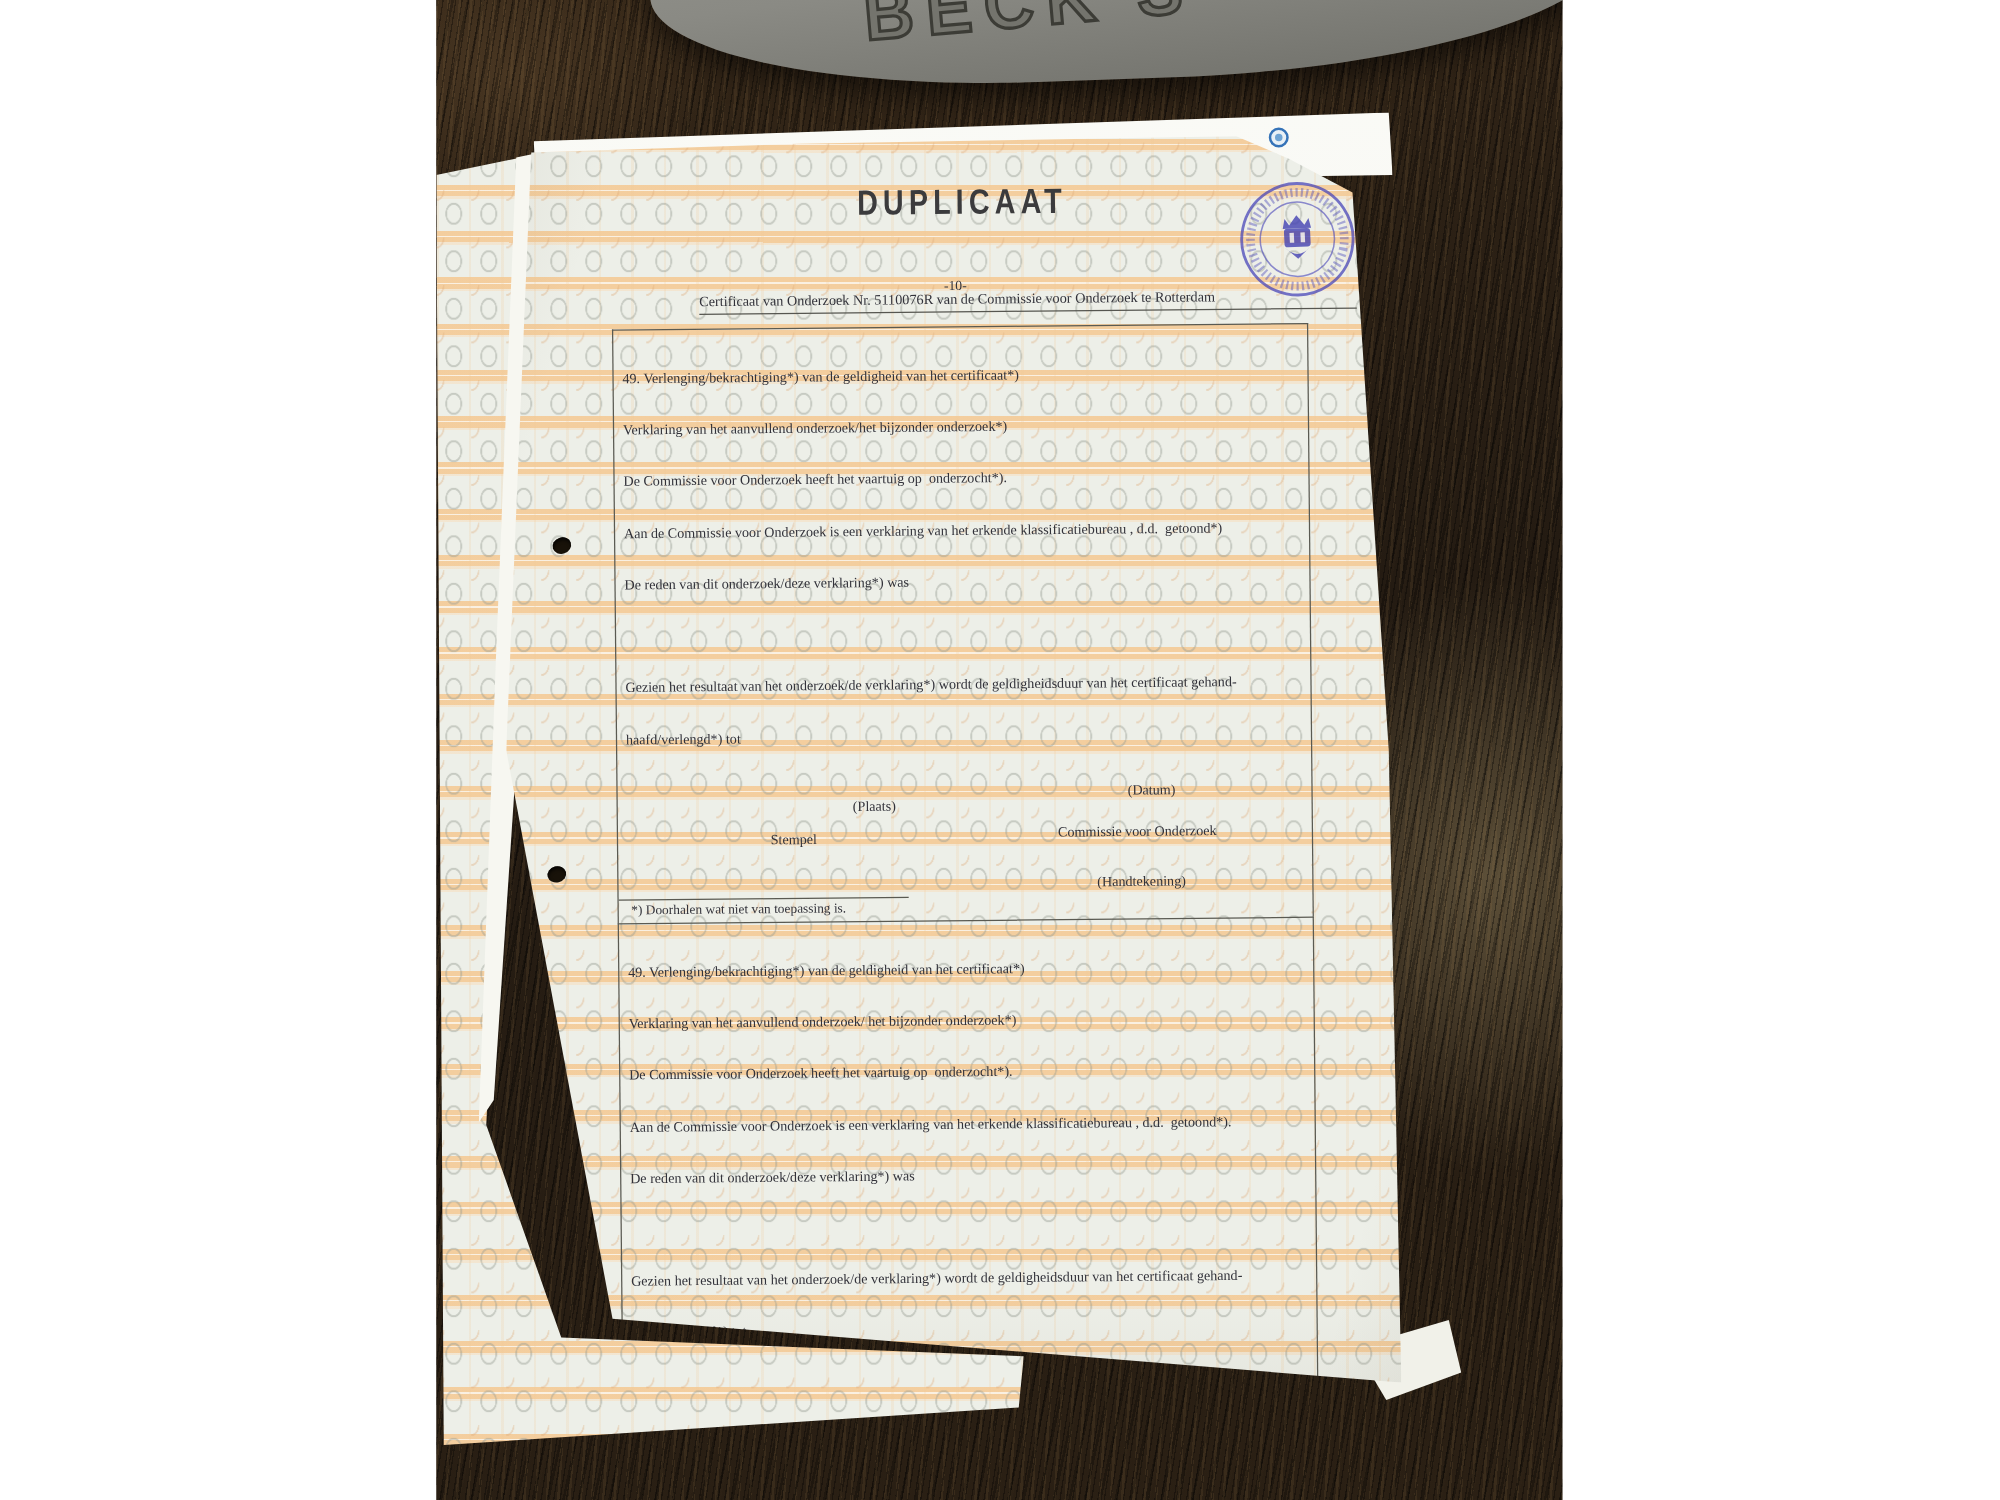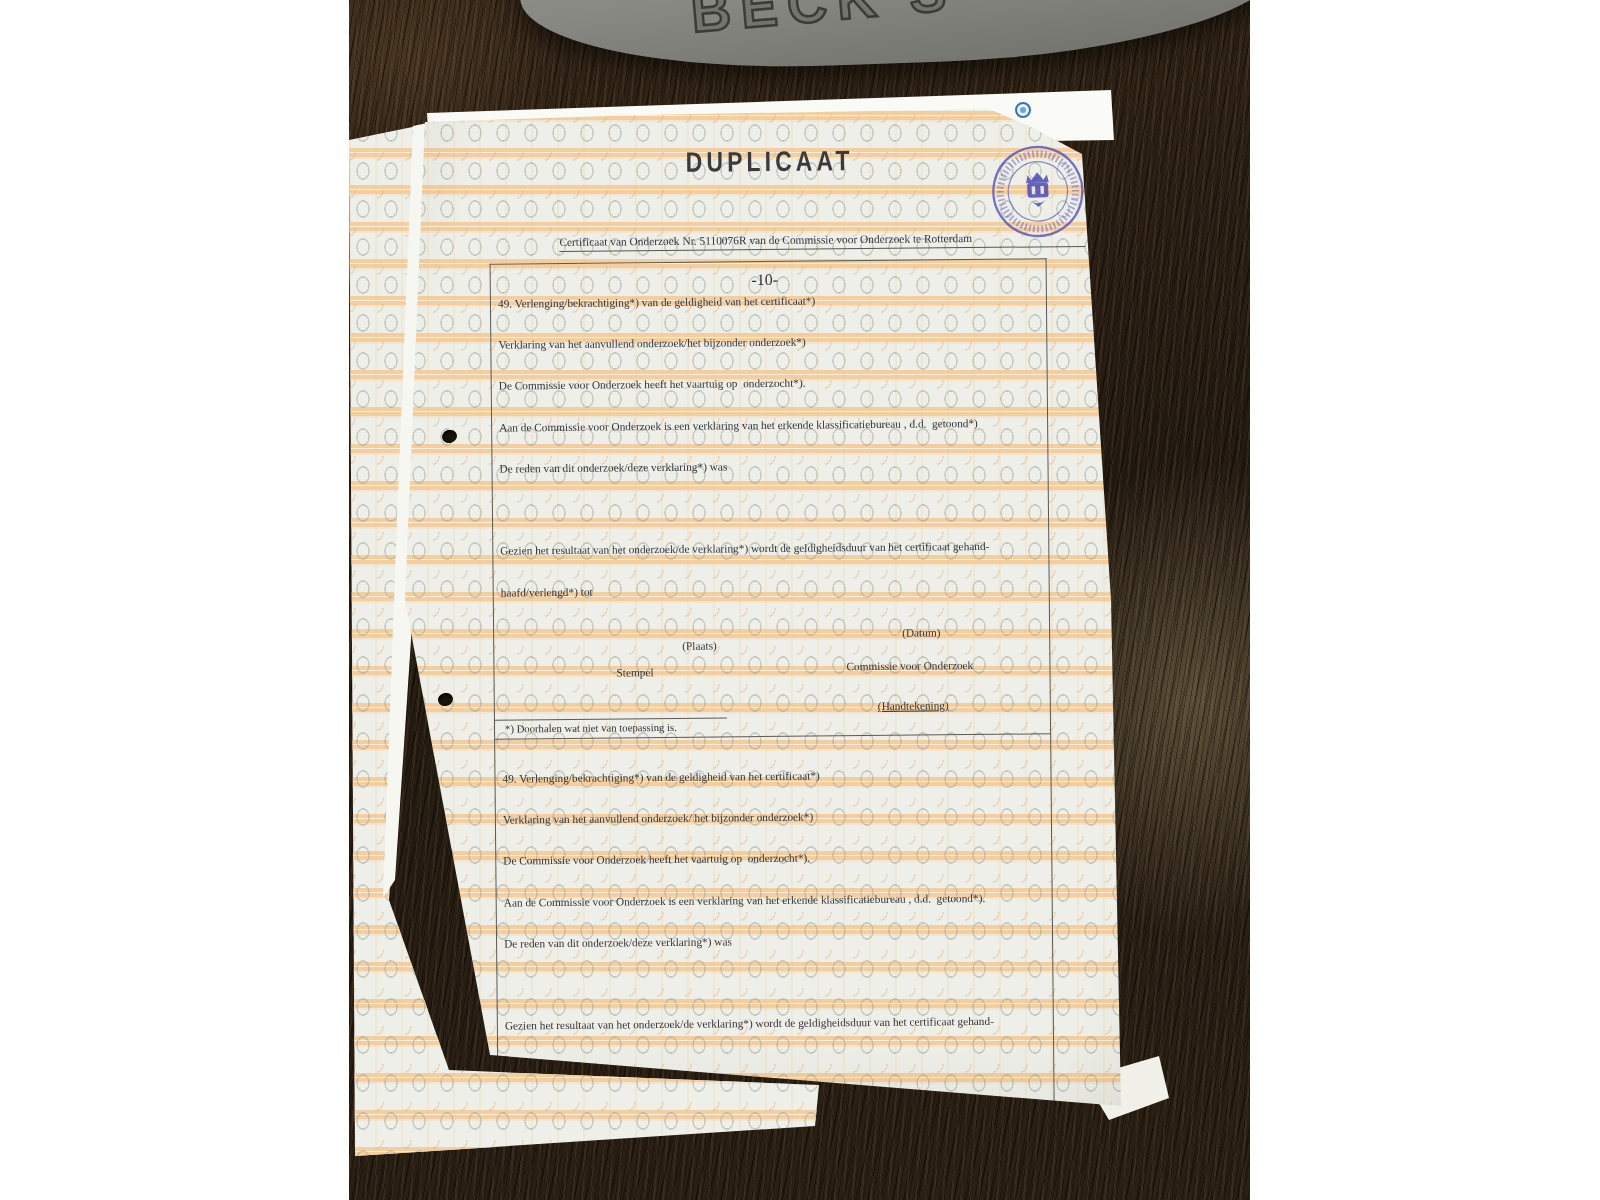--- a/index.html
+++ b/index.html
@@ -46,20 +46,21 @@
       radial-gradient(ellipse 9px 12px at 14px 19px, rgba(0,0,0,0) 58%, rgba(152,158,148,.45) 62%, rgba(152,158,148,.45) 72%, rgba(0,0,0,0) 76%),
       radial-gradient(ellipse 9px 12px at 0px 0px, rgba(0,0,0,0) 58%, rgba(222,170,120,.38) 62%, rgba(222,170,120,.38) 72%, rgba(0,0,0,0) 76%),
       repeating-linear-gradient(90deg, rgba(240,200,150,.20) 0 2px, rgba(0,0,0,0) 2px 26px),
       repeating-linear-gradient(180deg,
         rgba(244,203,152,.92) 0 4px,
         rgba(252,240,224,.85) 4px 5px,
         rgba(244,203,152,.92) 5px 9px,
         rgba(247,222,190,.55) 9px 11px,
         rgba(0,0,0,0) 11px 37px);
     background-size:28px 38px,28px 38px,auto,auto;
+    border-radius:28px;
   }
   .under-left{clip-path:polygon(0px 140px,78px 124px,60px 500px,40px 900px,100px 1070px,470px 1085px,466px 1126px,6px 1156px);}
   .white-sliver{background:#f7f7f1;clip-path:polygon(64px 126px,88px 121px,70px 520px,46px 880px,34px 898px,48px 520px);}
   .back-white{background:linear-gradient(#fbfbf7,#edefe9);clip-path:polygon(78px 113px,762px 90px,765px 140px,80px 150px);}
   .under-bottom-right{background:#f1f1e9;clip-path:polygon(735px 1078px,810px 1056px,820px 1098px,760px 1120px);}
   .main-sheet{
     clip-path:polygon(76px 122px,290px 115px,640px 109px,682px 127px,733px 154px,762px 600px,772px 1106px,141px 1055px,56px 600px);
     filter:drop-shadow(0 5px 9px rgba(0,0,0,.45));
   }
   .mini-logo{position:absolute;left:666px;top:102px;width:12px;height:12px;border-radius:50%;
@@ -71,38 +72,38 @@
   .hole-1{left:93px;top:430px;transform:rotate(-18deg);}
   .hole-2{left:89px;top:693px;transform:rotate(-14deg);}
 
   
   .doc{position:absolute;inset:0;transform:rotate(-0.55deg);transform-origin:420px 620px;
     font-family:"Liberation Serif","DejaVu Serif",serif;color:#32323a;}
   .doc *{position:absolute;}
   .doc-title{left:250px;top:146px;width:350px;text-align:center;
     font-family:"Liberation Sans","DejaVu Sans",sans-serif;font-weight:700;
     font-size:28px;letter-spacing:5px;color:#3b3b3d;transform:scaleX(.82);}
-  .page-number{left:379px;top:223px;width:80px;text-align:center;font-size:16px;margin-top:48px;}
+  .page-number{left:379px;top:223px;width:80px;text-align:center;font-size:11px;}
   .cert-line{left:214px;top:234px;width:526px;font-size:11.4px;padding-bottom:3px;border-bottom:1px solid #565650;}
 
   .stamp{left:645px;top:146px;width:96px;height:96px;opacity:.92;transform:rotate(12deg);}
 
   .col{left:144px;top:261px;width:557px;border-bottom:1px solid #5a5a52;}
   .col *{position:static;}
   .sec{border:1px solid #5a5a52;border-bottom:none;}
   .sec-lines{padding:5px 8px 0 7px;font-size:11.3px;line-height:13.8px;white-space:pre-wrap;}
   .sec-result{padding:13px 8px 0 7px;font-size:11.3px;line-height:13.8px;white-space:pre-wrap;}
   .sign{position:relative;}
   .sign span{position:absolute;font-size:11.3px;white-space:nowrap;}
   .h1{height:92px}.h2{height:98px}
   .lbl-plaats{left:140px;top:14px;margin-left:48px;}
   .lbl-datum{left:408px;top:3px;}
   .lbl-commissie{left:352px;top:36px;}
   .lbl-stempel{left:122px;top:40px;}
-  .lbl-handtekening{left:383px;top:76px;text-decoration:underline;}
+  .lbl-handtekening{left:383px;top:76px;}
   .sec-foot{position:relative;font-size:10.7px;padding:3px 8px 4px 10px;}
   .sec-foot::before{content:"";position:absolute;left:0;top:0;width:232px;border-top:1px solid #5a5a52;}
 
   
   .sheet-shade{position:absolute;inset:0;pointer-events:none;
     background:linear-gradient(105deg, rgba(110,100,80,.14), rgba(0,0,0,0) 14%, rgba(0,0,0,0) 82%, rgba(110,100,80,.16)),
                linear-gradient(180deg, rgba(0,0,0,0) 86%, rgba(110,100,80,.12));}
 </style>
 </head>
 <body>

